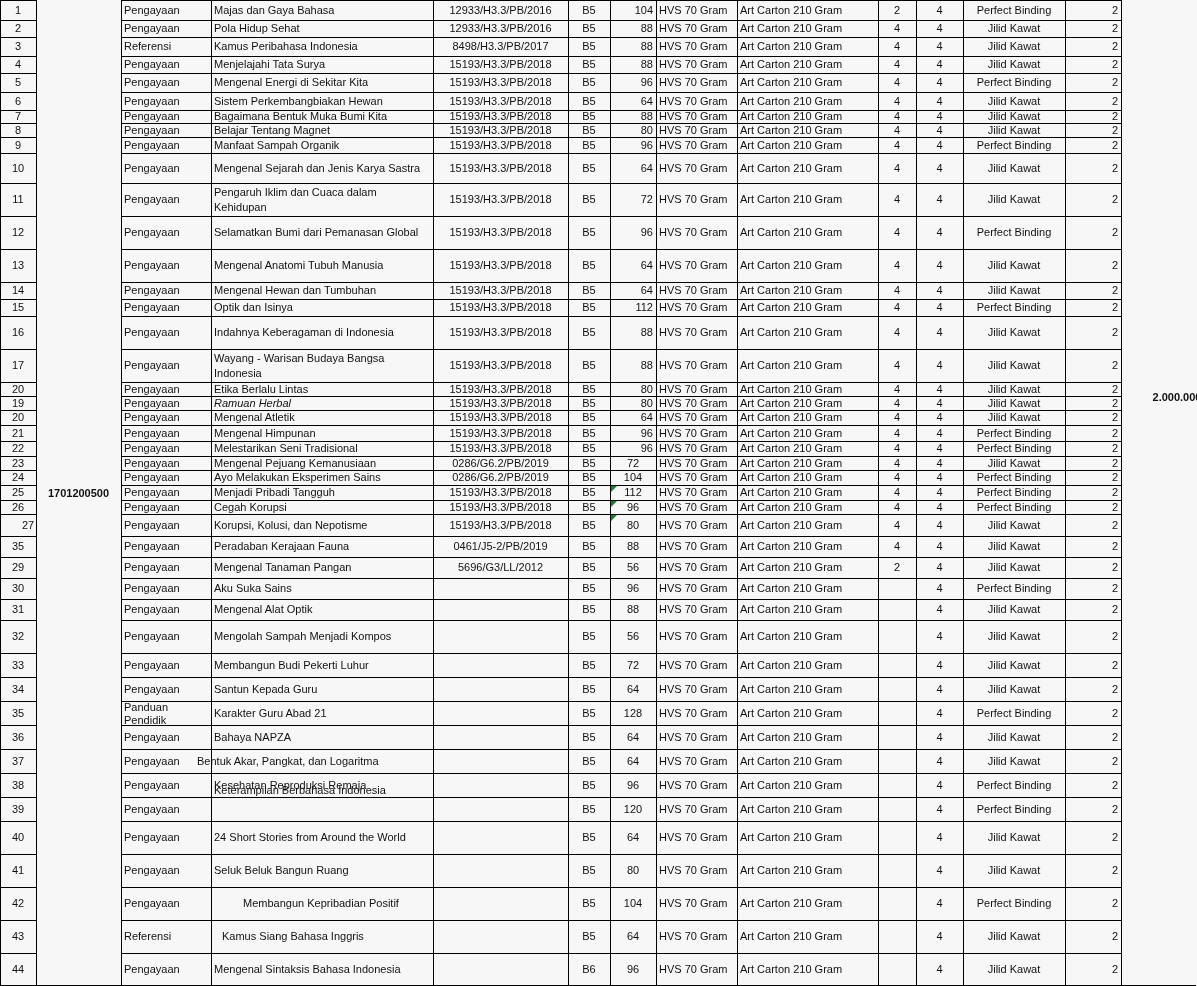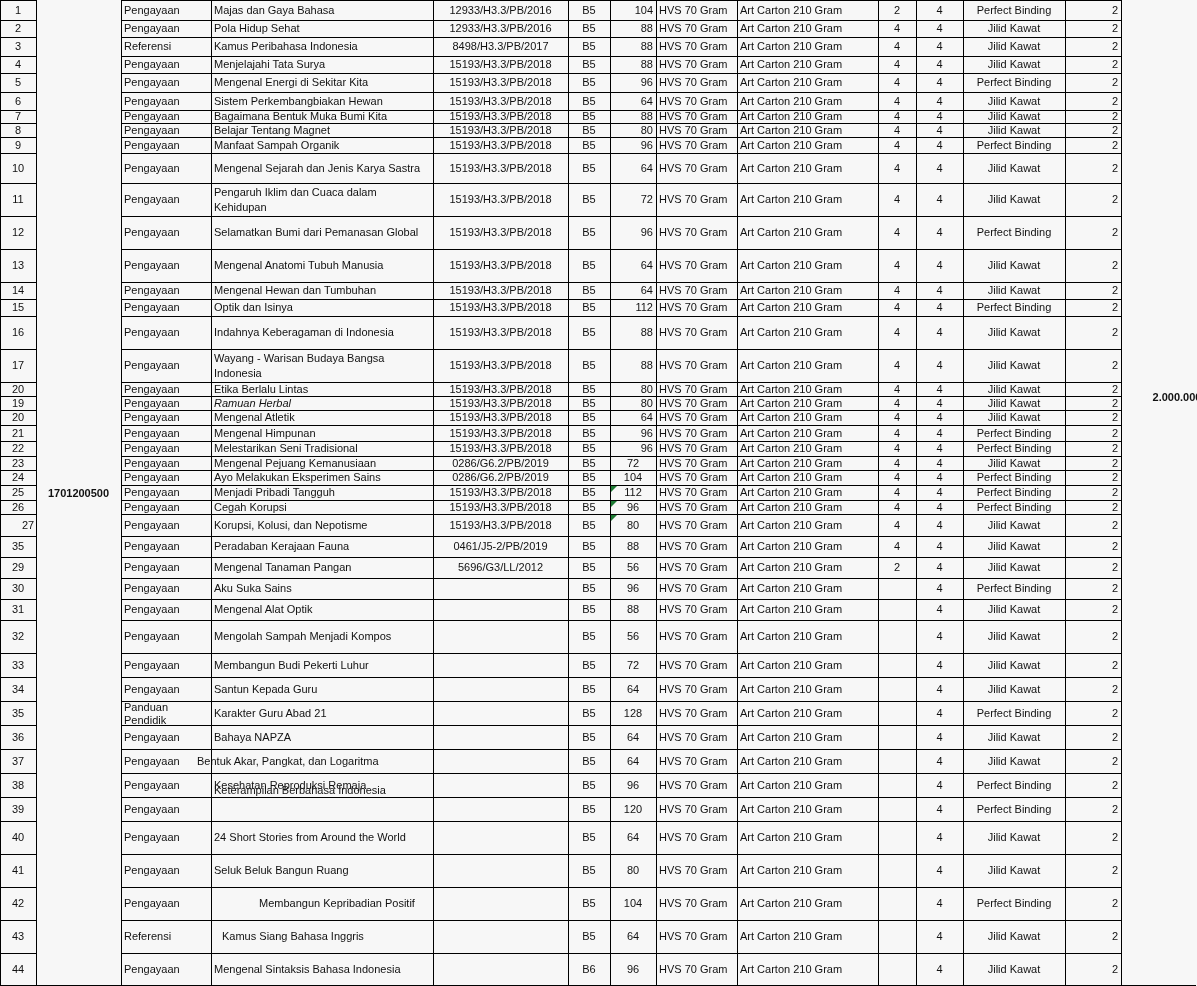--- a/index.html
+++ b/index.html
@@ -593,21 +593,21 @@
       <div class="cell l" style="left: 656px; width: 81px; top: 854px; height: 33px;">HVS 70 Gram</div>
       <div class="cell l" style="left: 737px; width: 141px; top: 854px; height: 33px;">Art Carton 210 Gram</div>
       <div class="cell c" style="left: 878px; width: 38px; top: 854px; height: 33px;"></div>
       <div class="cell c" style="left: 916px; width: 47px; top: 854px; height: 33px;">4</div>
       <div class="cell c" style="left: 963px; width: 102px; top: 854px; height: 33px;">Jilid Kawat</div>
       <div class="cell r" style="left: 1065px; width: 56px; top: 854px; height: 33px;">2</div>
     </div>
     <div>
       <div class="cell c" style="left: 0px; width: 36px; top: 887px; height: 33px;">42</div>
       <div class="cell l" style="left: 121px; width: 90px; top: 887px; height: 33px;">Pengayaan</div>
-      <div class="cell l" style="left: 211px; width: 222px; top: 887px; height: 33px; padding-left: 48px;">Membangun Kepribadian Positif</div>
+      <div class="cell l" style="left: 195px; width: 222px; top: 887px; height: 33px; padding-left: 48px;">Membangun Kepribadian Positif</div>
       <div class="cell c" style="left: 433px; width: 135px; top: 887px; height: 33px;"></div>
       <div class="cell c" style="left: 568px; width: 42px; top: 887px; height: 33px;">B5</div>
       <div class="cell c" style="left: 610px; width: 46px; top: 887px; height: 33px;">104</div>
       <div class="cell l" style="left: 656px; width: 81px; top: 887px; height: 33px;">HVS 70 Gram</div>
       <div class="cell l" style="left: 737px; width: 141px; top: 887px; height: 33px;">Art Carton 210 Gram</div>
       <div class="cell c" style="left: 878px; width: 38px; top: 887px; height: 33px;"></div>
       <div class="cell c" style="left: 916px; width: 47px; top: 887px; height: 33px;">4</div>
       <div class="cell c" style="left: 963px; width: 102px; top: 887px; height: 33px;">Perfect Binding</div>
       <div class="cell r" style="left: 1065px; width: 56px; top: 887px; height: 33px;">2</div>
     </div>

